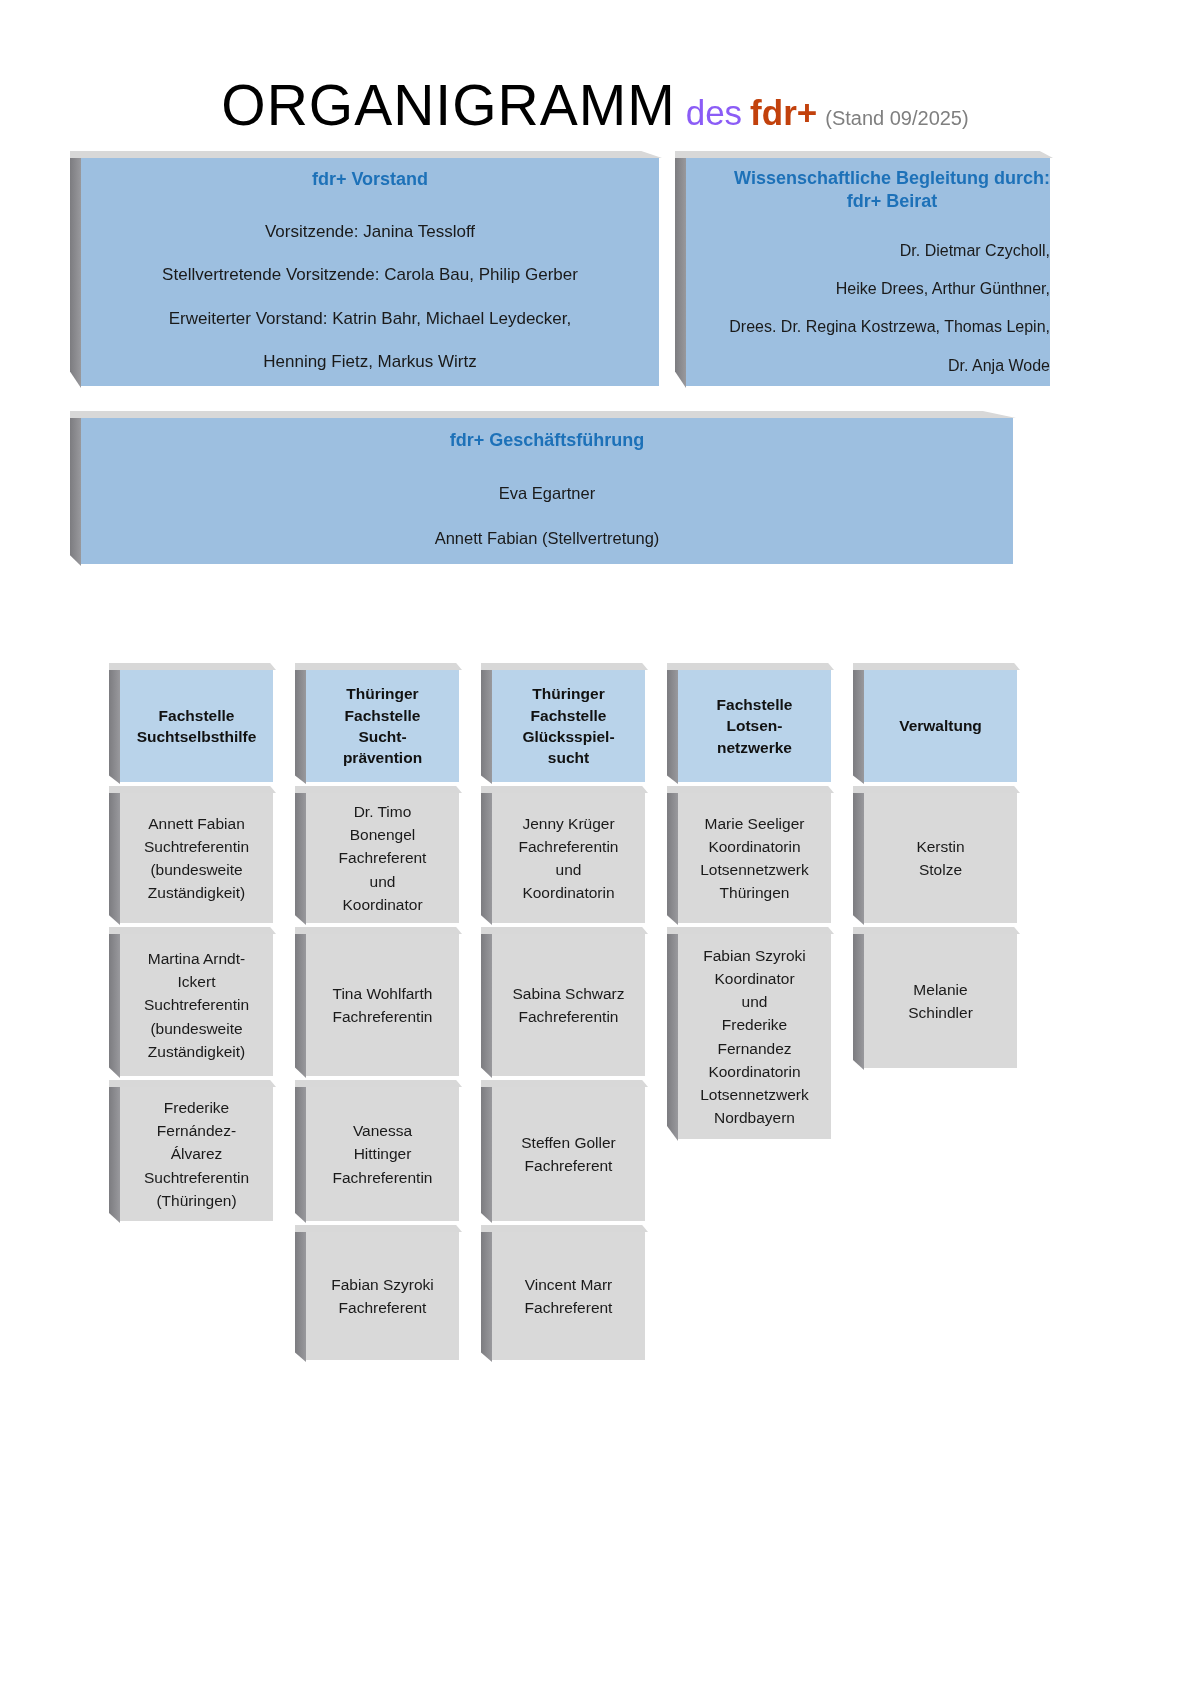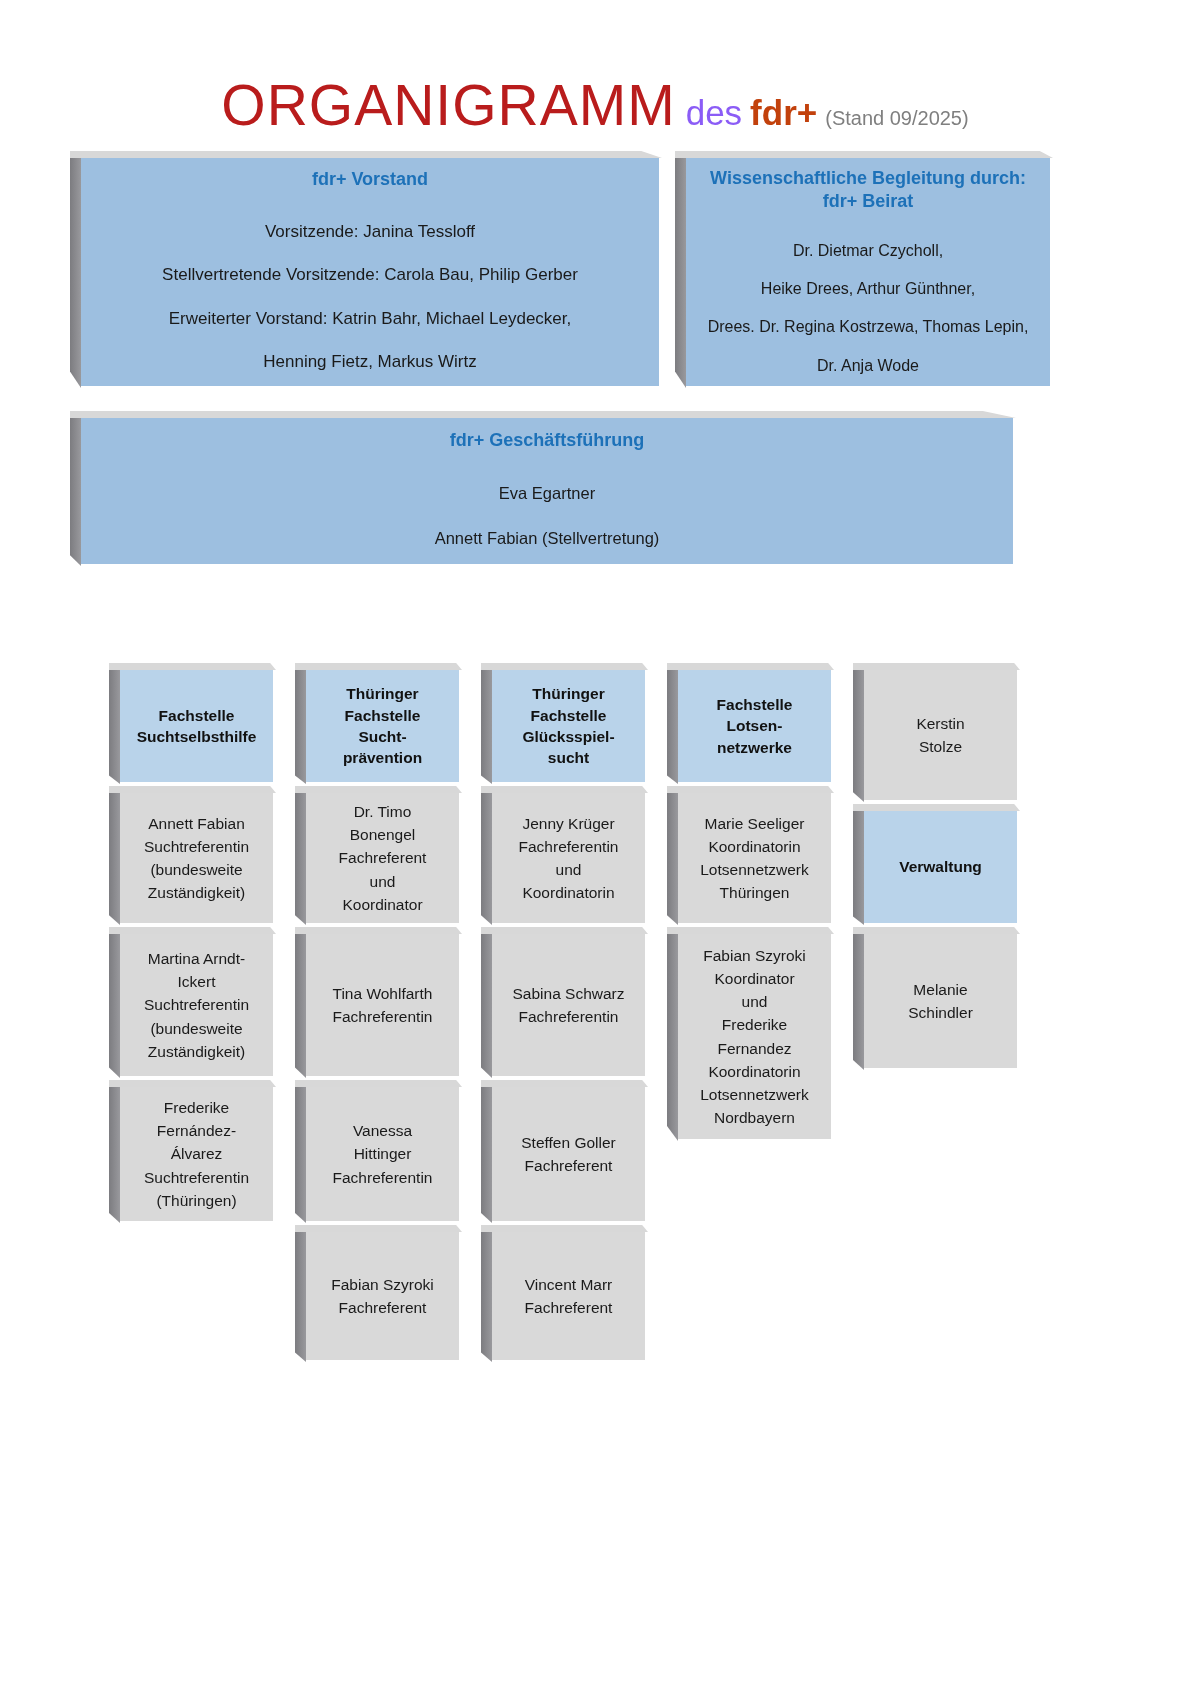--- a/index.html
+++ b/index.html
@@ -16,21 +16,21 @@
 
   
   .page-title {
     position: absolute;
     top: 72px; left: 0; right: 0;
     text-align: center;
     white-space: nowrap;
   }
   .t-main {
     font-size: 57px;
-    color: #b91c1c;
+    color: #000000;
     letter-spacing: 1px;
   }
   .t-des {
     font-size: 35px;
     color: #8b5cf6;
     margin-left: 10px;
   }
   .t-fdr {
     font-size: 35px;
     font-weight: bold;
@@ -81,21 +81,21 @@
     font-size: 18px;
     font-weight: bold;
     color: #1d71b8;
     margin-bottom: 10px;
     line-height: 1.3;
   }
   .org-box p { font-size: 17px; line-height: 1.62; margin-top: 16px; }
   .beirat p  { font-size: 16px; line-height: 1.4; }
 
   .vorstand { left: 81px;  top: 158px; width: 578px;  height: 228px; }
-  .beirat   { left: 686px; top: 158px; width: 364px;  height: 228px; }
+  .beirat   { left: 686px; top: 158px; width: 364px;  height: 228px; align-items: flex-end; }
   .gf       { left: 81px;  top: 418px; width: 932px;  height: 146px; }
   .gf p     { font-size: 16.5px; line-height: 1.75; }
   .gs       { left: 81px;  top: 588px; width: 1043px; height: 62px; }
   .gs h2    { color: #111111; font-size: 19px; margin: 0; }
 
   
   .cols {
     position: absolute;
     left: 120px; top: 670px;
     display: flex;
@@ -233,21 +233,21 @@
 Koordinator
 und
 Frederike
 Fernandez
 Koordinatorin
 Lotsennetzwerk
 Nordbayern</div>
     </div>
 
     <div class="col">
+      <div class="cell col-header lblue-box b3d">Verwaltung</div>
       <div class="cell gray-box b3d h130">Kerstin
 Stolze</div>
-      <div class="cell col-header lblue-box b3d">Verwaltung</div>
       <div class="cell gray-box b3d h134">Melanie
 Schindler</div>
     </div>
 
   </div>
 </div>
 
 </body></html>

